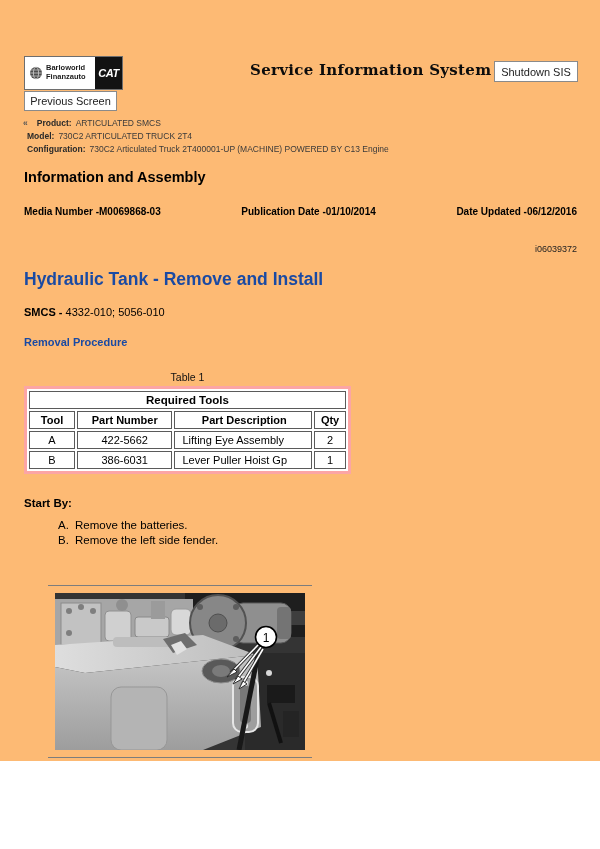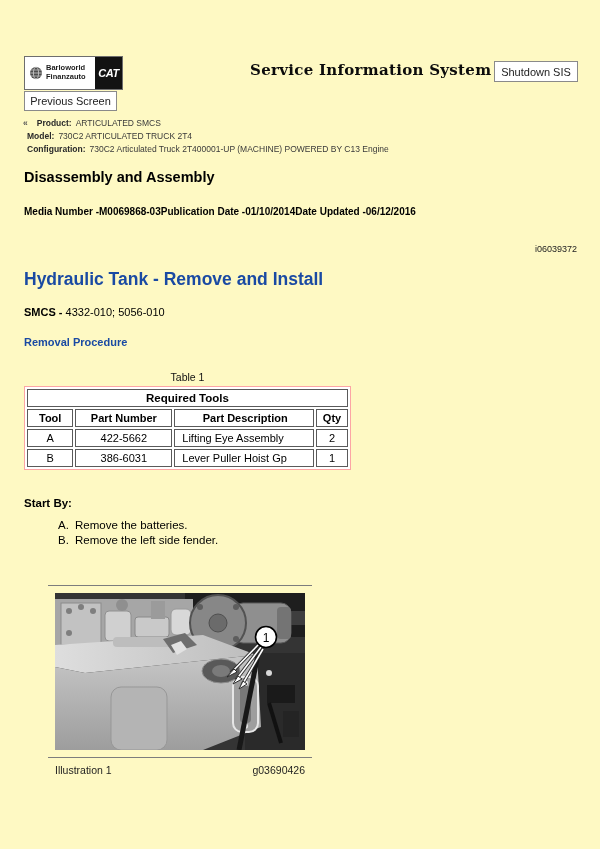--- a/index.html
+++ b/index.html
@@ -1,18 +1,18 @@
 <!DOCTYPE html>
 <html><head>
 <meta charset="utf-8">
 <style>
   * { margin:0; padding:0; box-sizing:border-box; }
   html,body { background:#fff; }
   .page {
-    position:relative; width:600px; height:849px; background:#fef9c3;
+    position:relative; width:600px; height:761px; background:#fdba74;
     font-family:"Liberation Sans", sans-serif; color:#000; overflow:hidden;
   }
   
   .logo-box {
     position:absolute; left:24px; top:56px; width:99px; height:34px;
     border:1px solid #6e6e6e; background:#fff; display:flex; align-items:center;
   }
   .globe { margin-left:4px; flex:0 0 auto; display:flex; }
   .brand { font-size:7.5px; font-weight:bold; line-height:1.15; color:#1c1c1c; margin-left:3px; flex:1; }
   .cat-box {
@@ -36,35 +36,35 @@
   .product-block { position:absolute; left:23px; top:117px; font-size:8.5px; color:#3a3a3a; }
   .product-row { height:13px; line-height:13px; white-space:nowrap; }
   .product-row .marker { font-weight:bold; color:#555; margin-right:1px; }
   .product-row .lbl { font-weight:bold; color:#2a2a2a; margin-left:4px; }
   .product-row .val { margin-left:4px; }
   
   .doc-title    { position:absolute; left:24px; top:169px; font-size:14.5px; font-weight:bold; }
   .doc-subtitle { position:absolute; left:24px; top:188px; font-size:12.5px; font-weight:bold; }
   .meta-row {
     position:absolute; left:24px; top:206px; width:553px;
-    display:flex; 
+    display:flex; justify-content:space-between;
     font-size:10px; font-weight:bold; white-space:nowrap;
   }
   .doc-id { position:absolute; right:23px; top:244px; font-size:9px; color:#222; }
   
   .h1 { position:absolute; left:24px; top:269px; font-size:17.5px; font-weight:bold; }
   .smcs { position:absolute; left:24px; top:306px; font-size:11px; }
   .smcs b { font-weight:bold; }
   .h2 { position:absolute; left:24px; top:336px; font-size:11px; font-weight:bold; }
   
   .table-block { position:absolute; left:24px; top:371px; width:327px; }
   .table-caption { text-align:center; font-size:10.5px; margin-bottom:3px; color:#111; }
   table.tools {
     width:100%; border-collapse:separate; border-spacing:2px;
-    border:1px solid #fca5a5; background:#fff;
+    border:3px solid #fca5a5; background:#fff;
   }
   table.tools th, table.tools td {
     border:1px solid #5a5a5a; font-size:11px; padding:2px 5px;
     text-align:center; height:17px; background:#fff;
   }
   table.tools th { font-weight:bold; font-size:11px; }
   table.tools .t-title { font-size:11.5px; }
   table.tools td.desc, table.tools th.desc { text-align:left; padding-left:7px; }
   col.c-tool { width:47px; } col.c-part { width:99px; } col.c-desc { width:143px; } col.c-qty { width:32px; }
   
@@ -114,21 +114,21 @@
       <span class="marker">«</span><span class="lbl" style="margin-left:8px;">Product:</span><span class="val">ARTICULATED SMCS</span>
     </div>
     <div class="product-row">
       <span class="lbl">Model:</span><span class="val">730C2 ARTICULATED TRUCK 2T4</span>
     </div>
     <div class="product-row">
       <span class="lbl">Configuration:</span><span class="val">730C2 Articulated Truck 2T400001-UP (MACHINE) POWERED BY C13 Engine</span>
     </div>
   </div>
 
-  <div class="doc-title">Disassembly and Assembly</div>
+  <div class="doc-title">Information and Assembly</div>
   <div class="meta-row">
     <span>Media Number -M0069868-03</span>
     <span>Publication Date -01/10/2014</span>
     <span>Date Updated -06/12/2016</span>
   </div>
   <div class="doc-id">i06039372</div>
 
   <h1 class="h1" style="color: rgb(26, 74, 163);">Hydraulic Tank - Remove and Install</h1>
   <div class="smcs">
     <b>SMCS -</b>

